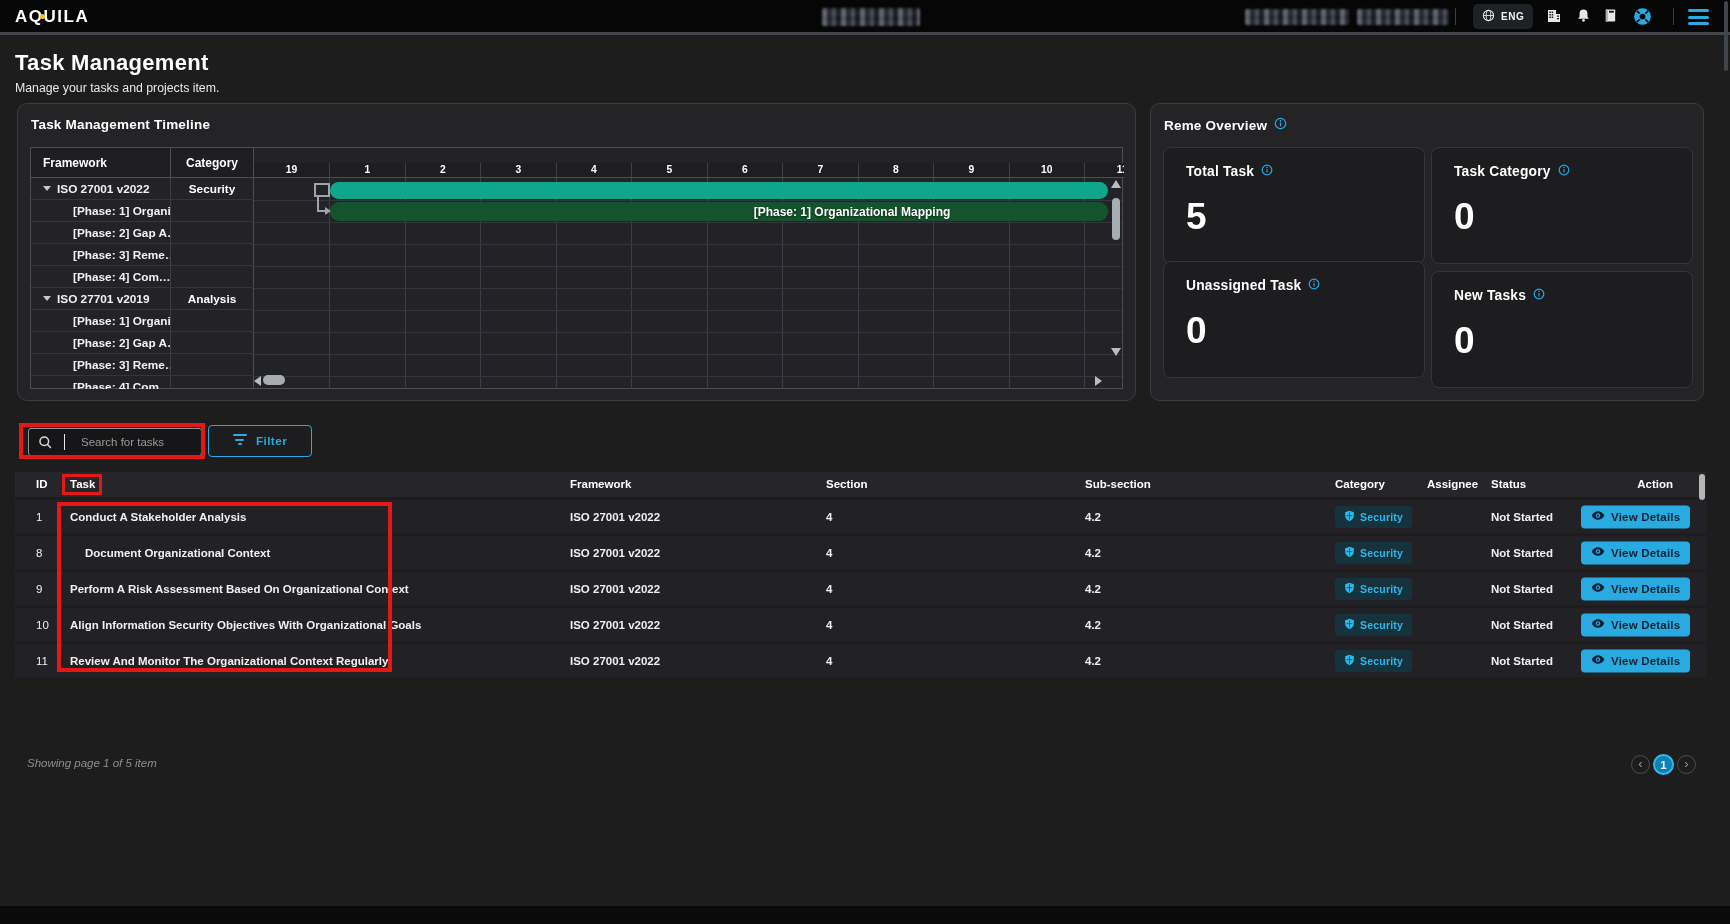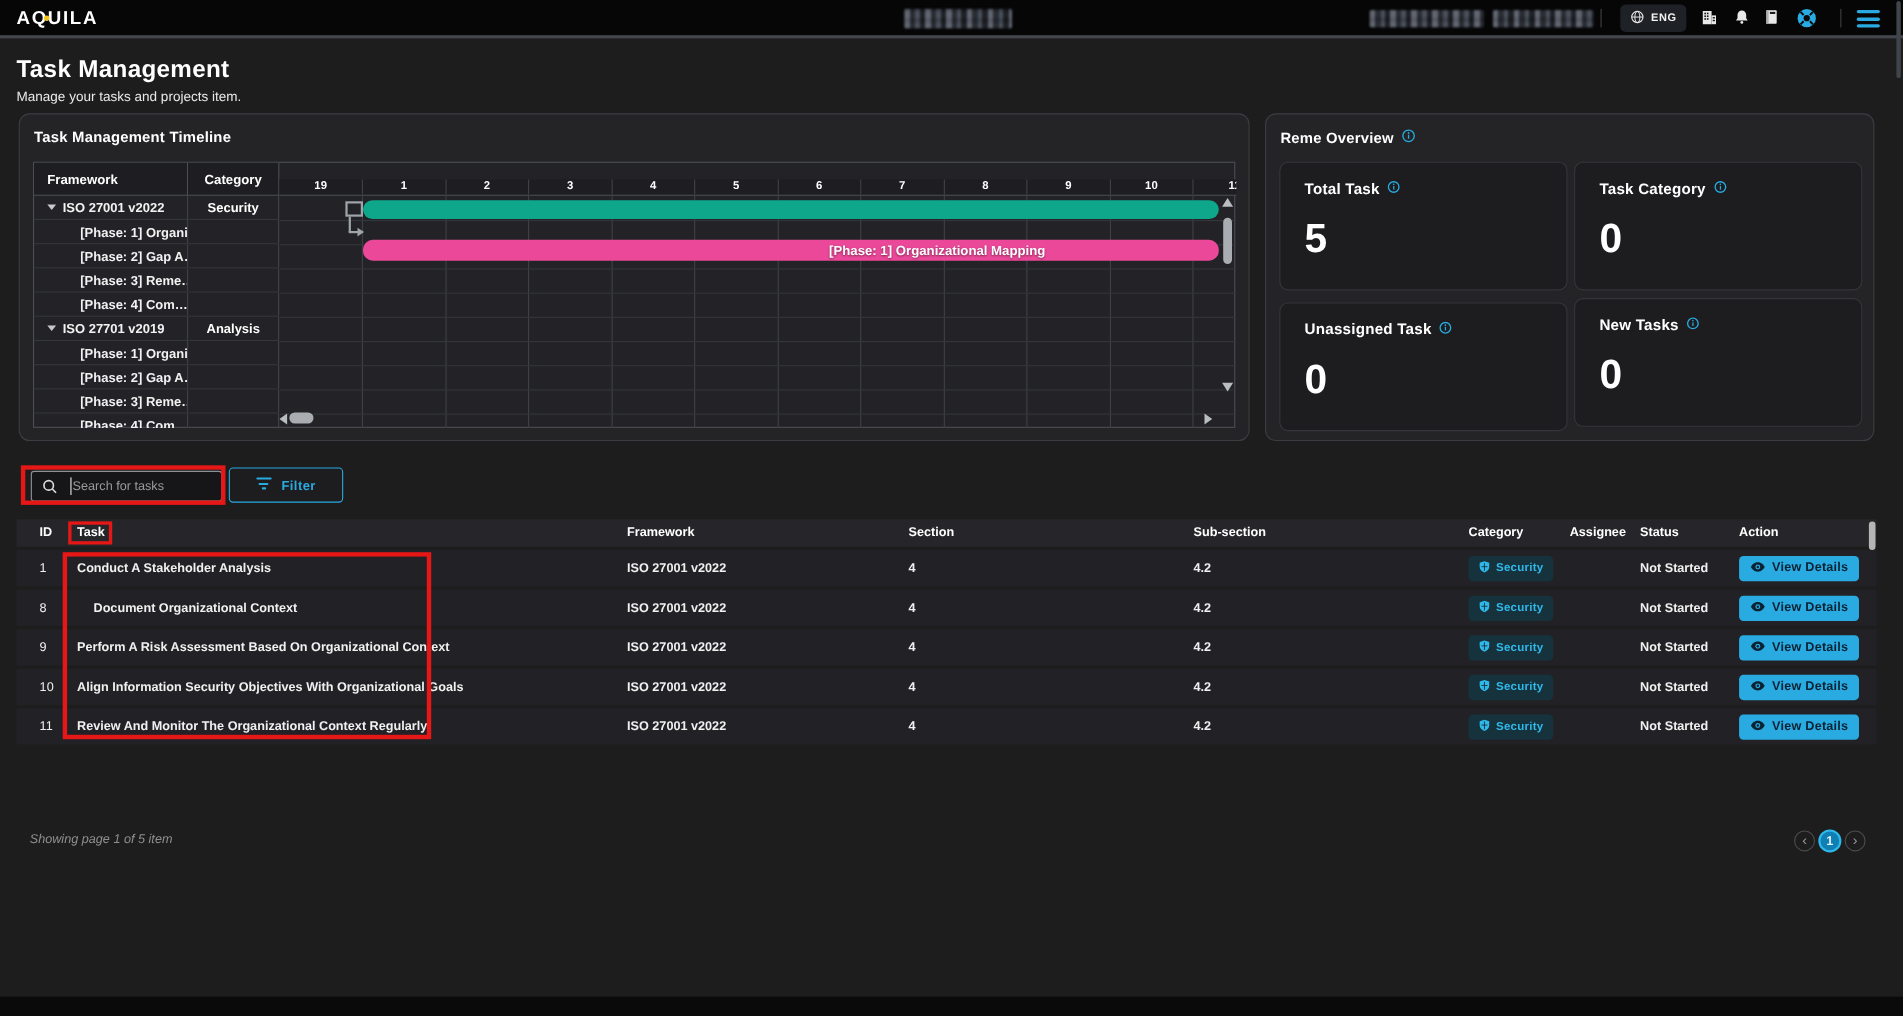--- a/index.html
+++ b/index.html
@@ -72,33 +72,33 @@
   .hthumb{position:absolute;left:9px;top:1px;width:22px;height:10px;background:#a9adb2;border-radius:5px}
 
   
   #overview-card{position:absolute;left:1150px;top:103px;width:554px;height:298px;background:#242427;border:1px solid #3a3d42;border-radius:10px}
   .ov-card{position:absolute;width:262px;height:117px;background:#1d1d20;border:1px solid #35353a;border-radius:8px}
   .ov-label{position:absolute;left:22px;top:16px;font-size:13.8px;font-weight:bold;display:flex;align-items:center;gap:7px;letter-spacing:.2px}
   .ov-value{position:absolute;left:22px;top:48px;font-size:37px;font-weight:bold}
 
   
   #search-wrap{position:absolute;left:28px;top:428px;width:174px;height:28px;background:#161618;border:1.5px solid #8d9196;border-radius:3px}
-  #search-input{position:absolute;left:0;top:0;width:100%;height:100%;background:transparent;border:none;outline:none;color:#eee;font-size:11.5px;padding-left:37px;font-family:inherit}
+  #search-input{position:absolute;left:15px;top:0;width:100%;height:100%;background:transparent;border:none;outline:none;color:#eee;font-size:11.5px;padding-left:37px;font-family:inherit}
   #search-input::placeholder{color:#9a9a9a}
   .search-ic{position:absolute;left:9px;top:6px;pointer-events:none}
   .caret-bar{position:absolute;left:35px;top:5px;width:1px;height:16px;background:#e8e8e8}
   #filter-btn{position:absolute;left:208px;top:425px;width:104px;height:32px;border:1.5px solid var(--accent);border-radius:4px;background:#1d1d1f;display:flex;align-items:center;justify-content:center;gap:9px;color:var(--accent);font-size:11.8px;font-weight:bold;letter-spacing:.4px}
   .funnel i{display:block;height:2px;background:var(--accent);border-radius:1px;margin:0 auto 2.5px}
   .funnel i:nth-child(1){width:14px}.funnel i:nth-child(2){width:9px}.funnel i:nth-child(3){width:4px}
 
   
   #task-table{position:absolute;left:15px;top:472px;width:1695px;height:212px}
   .t-head{position:absolute;left:0;top:0;width:1691px;height:25px;background:#26262a}
   .th{position:absolute;top:0;height:25px;line-height:25px;font-weight:bold;font-size:11.5px;color:#fff}
-  .th.center{width:92px;text-align:left}
+  .th.center{width:92px;text-align:right}
   .trow{position:absolute;left:0;width:1691px;height:33px;background:#222226}
   .tc{position:absolute;top:50%;transform:translateY(-50%);font-size:11.5px;color:#f0f0f0;white-space:nowrap}
   .tc.b{font-weight:bold}
   .badge{position:absolute;top:50%;transform:translateY(-50%);display:inline-flex;align-items:center;gap:5px;background:#16323d;color:var(--blue-bar);font-weight:bold;font-size:10.5px;padding:4px 9px;border-radius:4px;letter-spacing:.2px}
   .view-btn{position:absolute;top:50%;transform:translateY(-50%);display:inline-flex;align-items:center;gap:6px;background:var(--accent);color:#0b2233;font-weight:bold;font-size:11.5px;padding:0 10px;height:23px;border-radius:4px;letter-spacing:.2px}
   .t-scroll-thumb{position:absolute;left:1684px;top:2px;width:6px;height:26px;background:#b5b5b5;border-radius:3px}
 
   
   .anno{position:absolute;border:4px solid var(--annotation);z-index:9;pointer-events:none}
   #anno-search{left:19px;top:423px;width:186px;height:36px}
@@ -285,21 +285,21 @@
         <div class="g-hline" style="top: 22px;"></div>
         <div class="g-hline" style="top: 44px;"></div>
         <div class="g-hline" style="top: 66px;"></div>
         <div class="g-hline" style="top: 88px;"></div>
         <div class="g-hline" style="top: 110px;"></div>
         <div class="g-hline" style="top: 132px;"></div>
         <div class="g-hline" style="top: 154px;"></div>
         <div class="g-hline" style="top: 176px;"></div>
         <div class="g-hline" style="top: 198px;"></div>
         <div class="g-bar" style="top: 3.5px; height: 17px; background: rgb(15, 167, 140);"></div>
-        <div class="g-bar" style="top: 40px; height: 19px; background: #ec4899;">
+        <div class="g-bar" style="top: 24px; height: 19px; background: #14532d;">
           <span>[Phase: 1] Organizational Mapping</span>
         </div>
       </div>
     <div class="g-vscroll">
       <i class="tri up"></i>
       <i class="vthumb"></i>
       <i class="tri down"></i>
     </div>
   </div>
 </section>
@@ -329,21 +329,21 @@
         <div class="ov-label">
           <span>Task Category</span>
           <span><svg width="12" height="12" viewBox="0 0 16 16">
               <circle cx="8" cy="8" r="6.4" fill="none" stroke="#29abe2" stroke-width="1.6"></circle>
               <rect x="7.3" y="6.8" width="1.5" height="4.4" fill="#29abe2"></rect>
               <circle cx="8" cy="4.8" r="1" fill="#29abe2"></circle>
             </svg></span>
         </div>
         <div class="ov-value">0</div>
       </div>
-      <div class="ov-card" style="left: 12px; top: 171px;">
+      <div class="ov-card" style="left: 12px; top: 157px;">
         <div class="ov-label">
           <span>Unassigned Task</span>
           <span><svg width="12" height="12" viewBox="0 0 16 16">
               <circle cx="8" cy="8" r="6.4" fill="none" stroke="#29abe2" stroke-width="1.6"></circle>
               <rect x="7.3" y="6.8" width="1.5" height="4.4" fill="#29abe2"></rect>
               <circle cx="8" cy="4.8" r="1" fill="#29abe2"></circle>
             </svg></span>
         </div>
         <div class="ov-value">0</div>
       </div>

